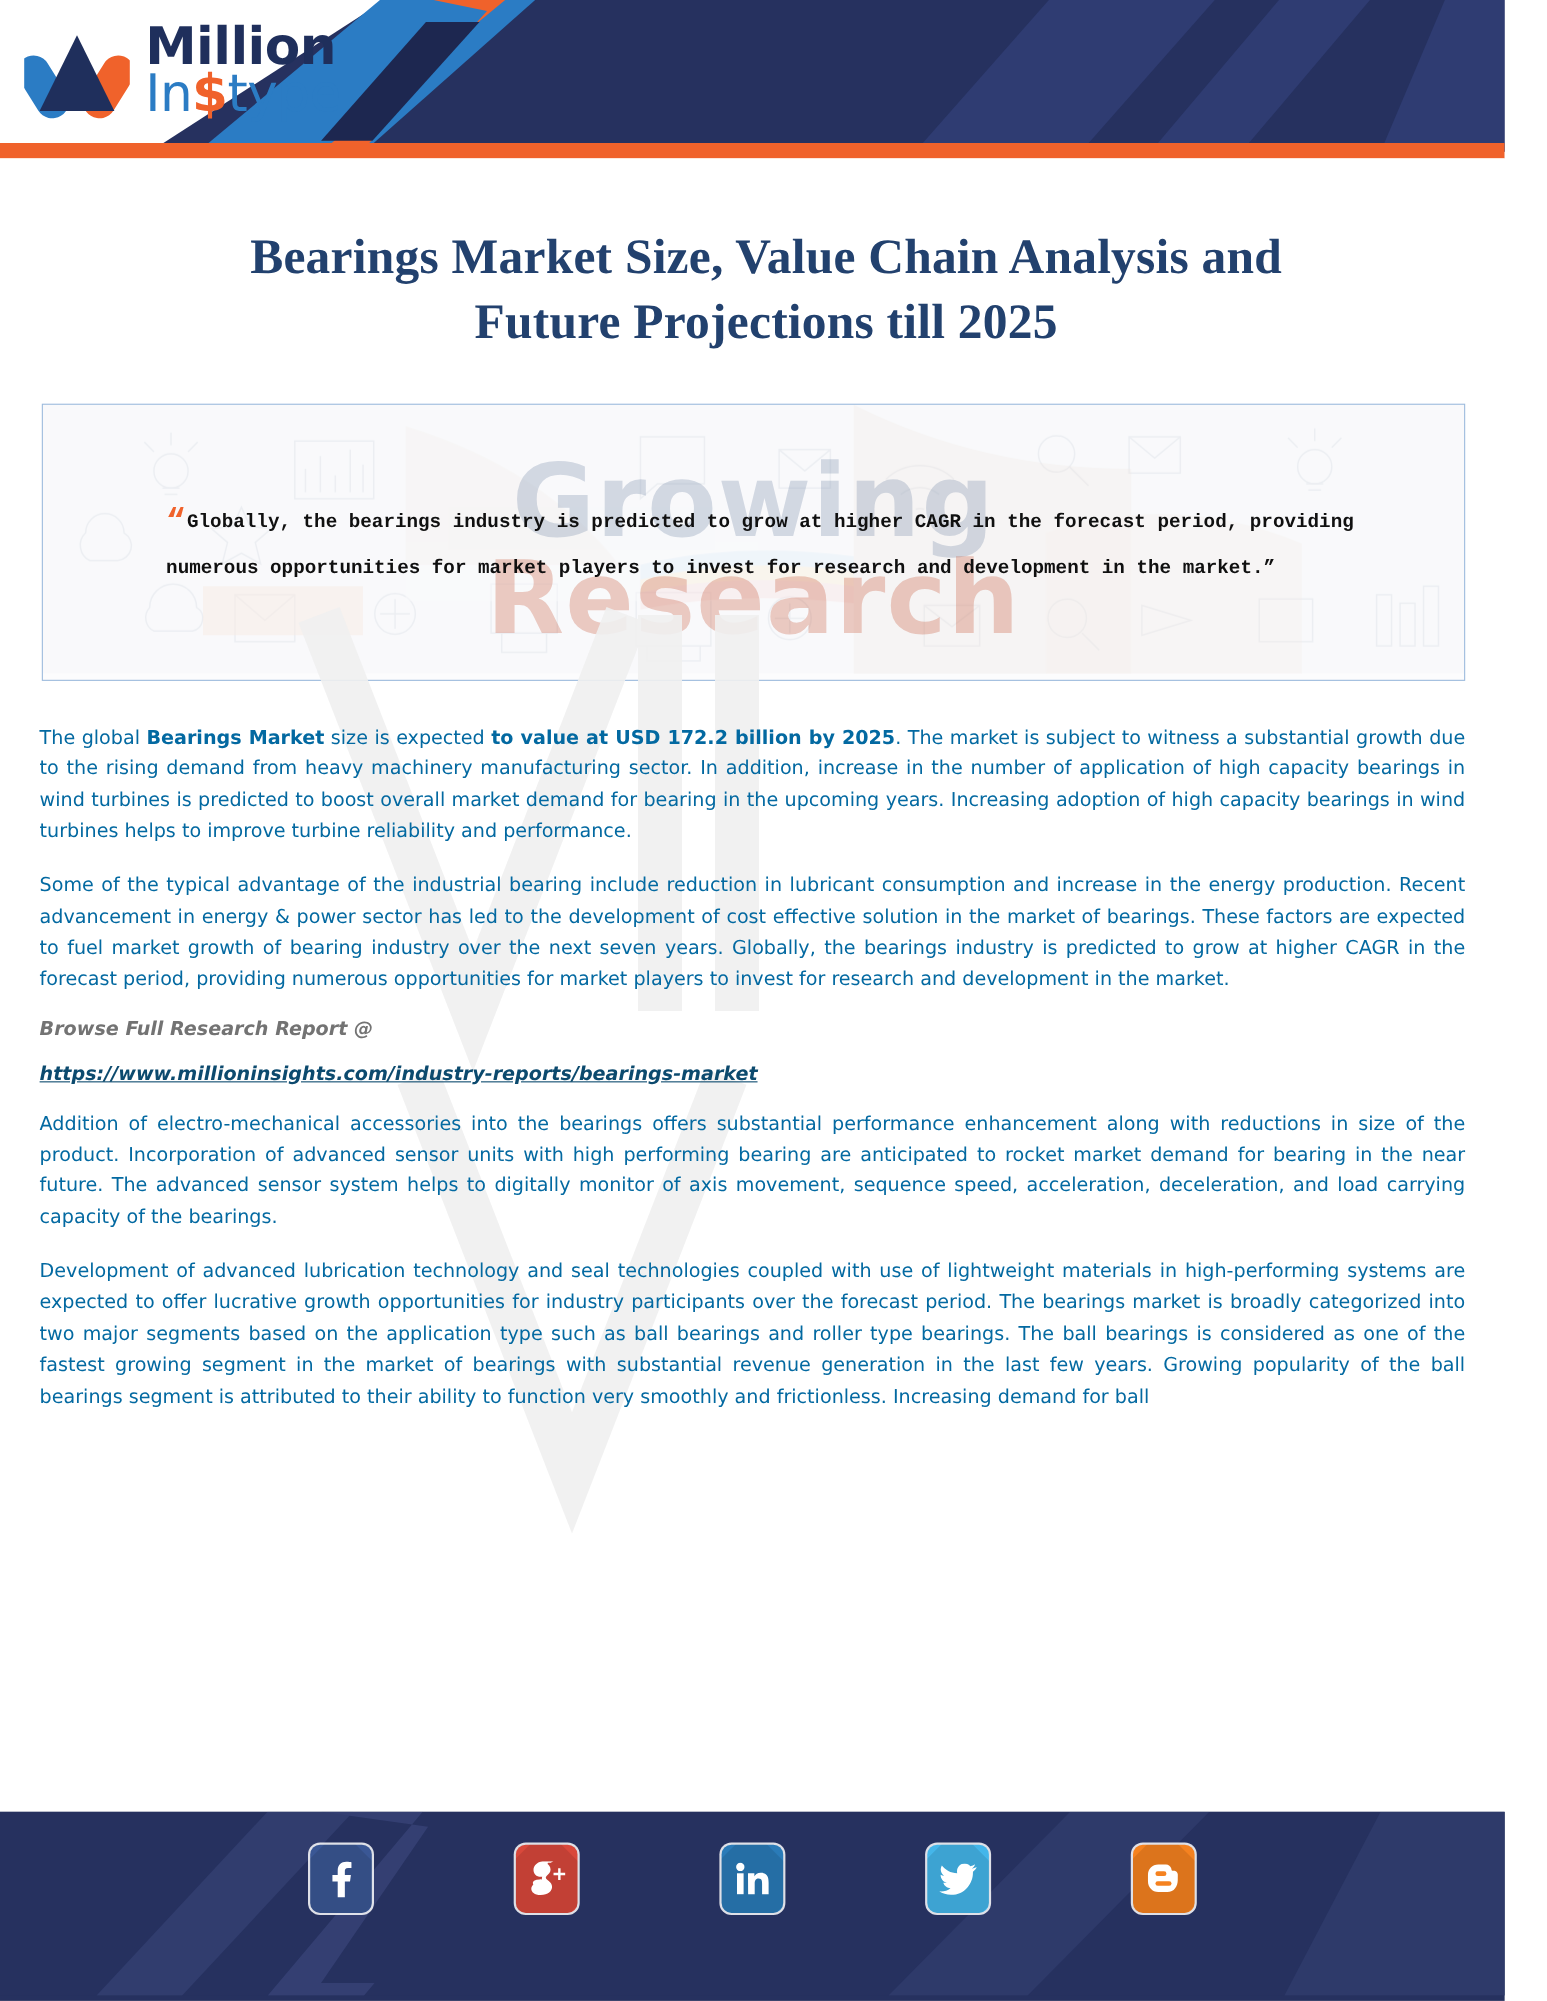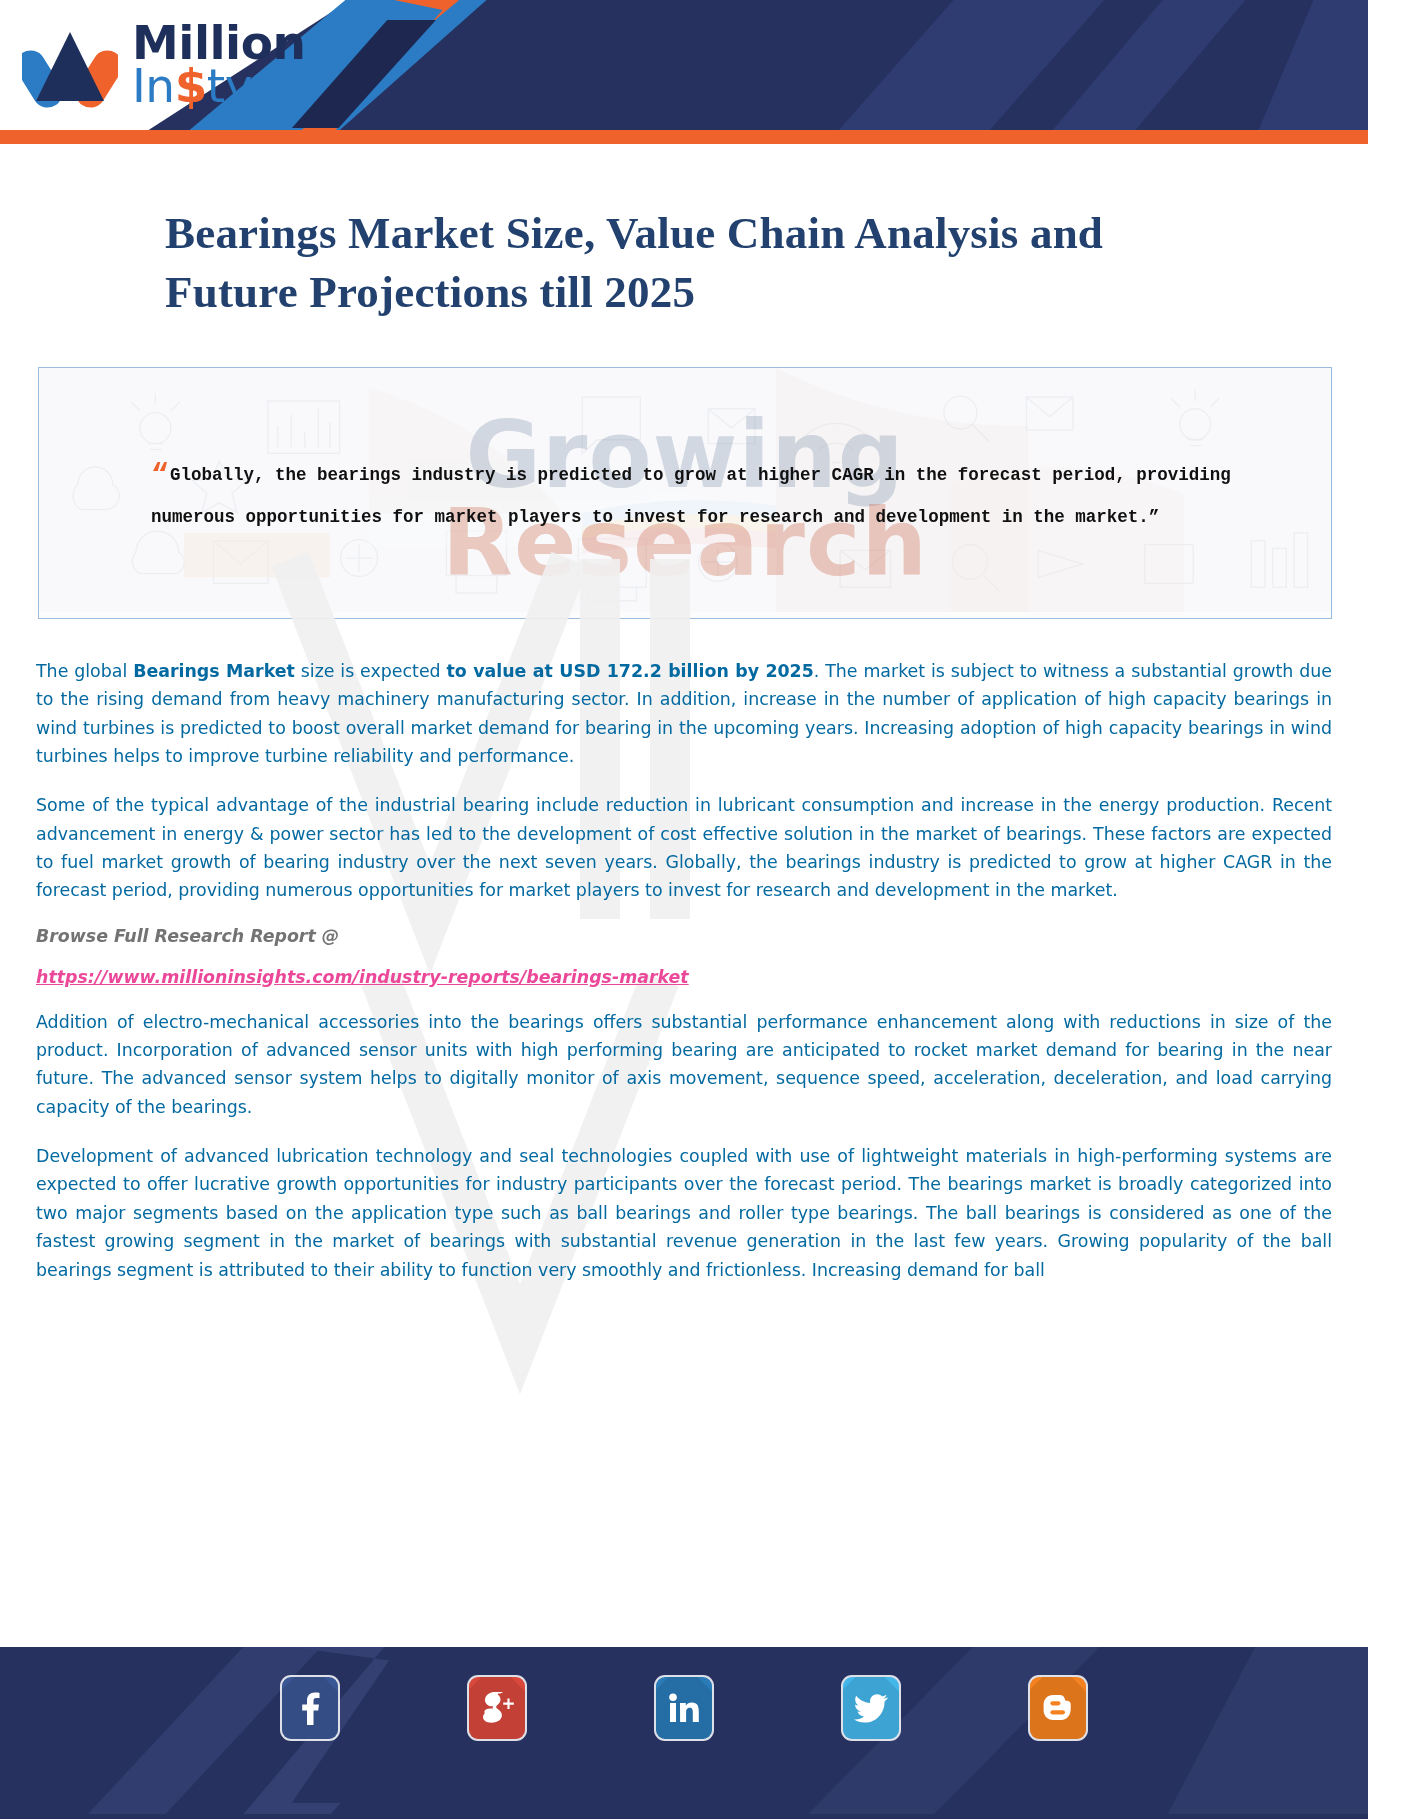--- a/index.html
+++ b/index.html
@@ -61,20 +61,21 @@
     font-size: 47px;
     font-weight: 400;
     color: #2b7cc4;
     letter-spacing: -0.5px;
   }
   .logo-insights .dollar { color: #f0622b; font-weight: 700; }
 
   
   .title-block {
     padding: 52px 140px 0 165px;
+    text-align: center;
   }
   .doc-title {
     font-family: "Liberation Serif", serif;
     font-size: 45px;
     font-weight: 700;
     color: #22416e;
     line-height: 1.32;
     letter-spacing: 0.2px;
   }
 
@@ -156,21 +157,21 @@
     font-weight: 700;
     font-style: italic;
     color: #737373;
     margin-bottom: 21px;
   }
   .report-link {
     font-family: "DejaVu Sans", sans-serif;
     font-size: 17.4px;
     font-weight: 700;
     font-style: italic;
-    color: #ec4899;
+    color: #0c4a6e;
     text-decoration: underline;
     display: inline-block;
     margin-bottom: 21px;
     word-break: break-all;
   }
 
   
   .footer {
     position: absolute;
     left: 0; bottom: 0;

